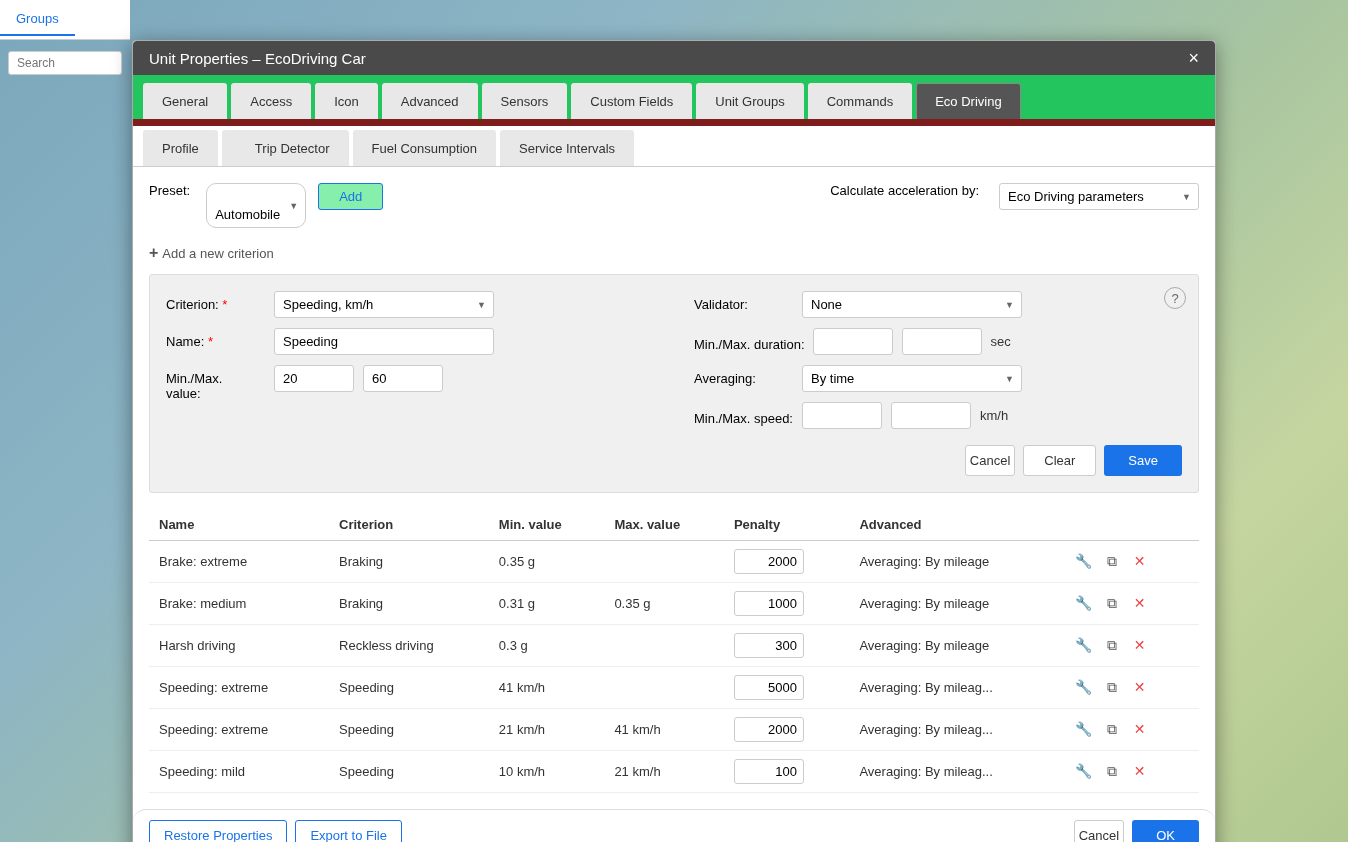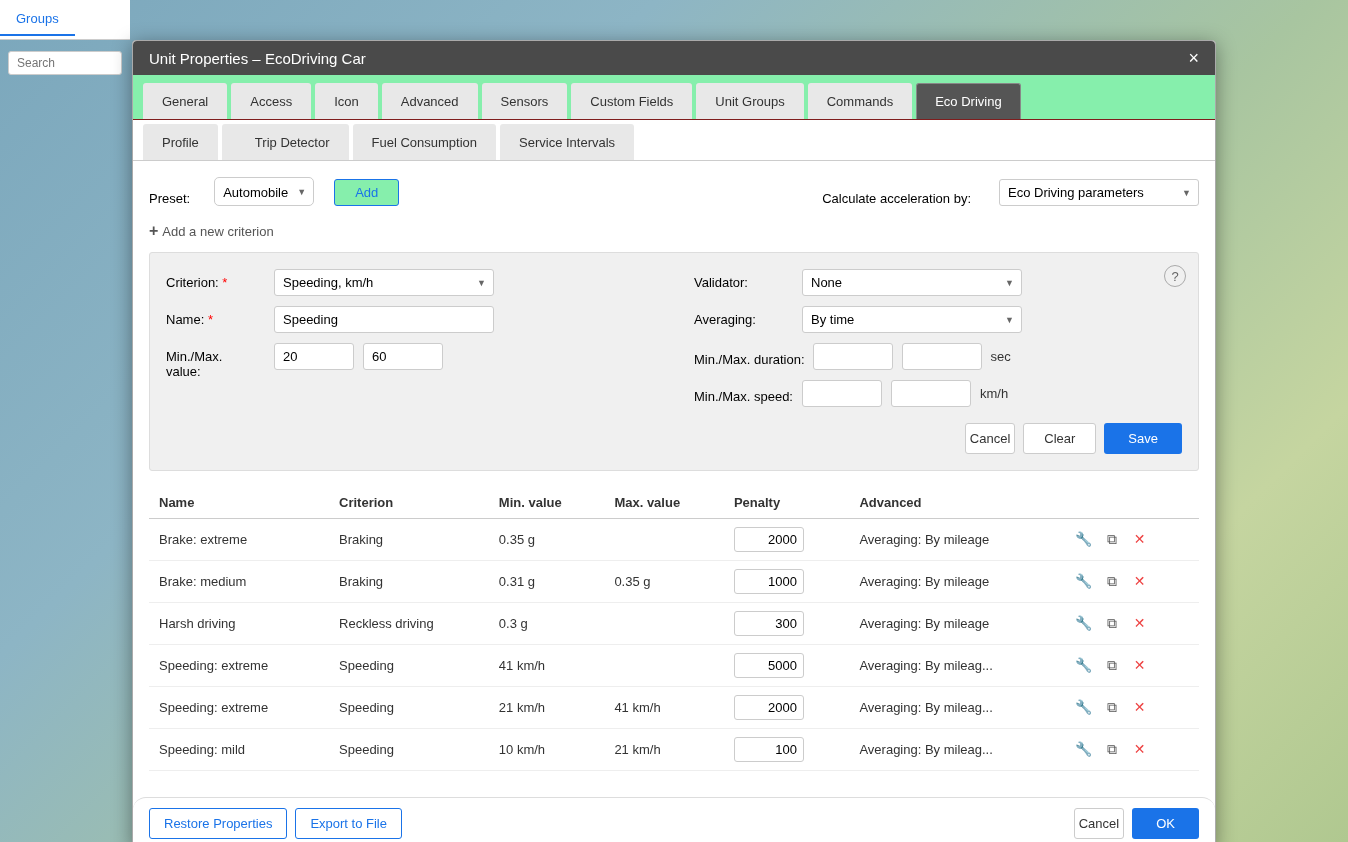--- a/index.html
+++ b/index.html
@@ -102,23 +102,23 @@
       color: #fff;
       font-size: 18px;
       cursor: pointer;
       line-height: 1;
     }
 
     
     .tabs-row {
       display: flex;
       flex-wrap: wrap;
-      border-bottom: 1px solid #7f1d1d;
+      border-bottom: 7px solid #7f1d1d;
       padding: 0 8px;
-      background: #86efac;
+      background: #22c55e;
     }
     .tab {
       padding: 10px 18px;
       cursor: pointer;
       border: 1px solid transparent;
       border-bottom: none;
       margin: 4px 2px 0 2px;
       background: #e8e8e8;
       border-radius: 3px 3px 0 0;
       font-size: 13px;
@@ -133,32 +133,32 @@
     
     .modal-body {
       padding: 16px;
       flex: 1;
       overflow-y: auto;
     }
 
     
     .preset-row {
       display: flex;
-      align-items: flex-end;
+      align-items: flex-start;
       margin-bottom: 16px;
-      gap: 20px;
+      gap: 12px;
     }
     .preset-label {
       font-size: 13px;
       margin-right: 4px;
     }
     .preset-select {
-      padding: 7px 24px 5px 8px;
+      padding: 23px 24px 5px 8px;
       border: 1px solid #ccc;
-      border-radius: 5px;
+      border-radius: 10px;
       font-size: 13px;
       background: #fff;
       cursor: pointer;
       appearance: none;
       -webkit-appearance: none;
       position: relative;
     }
     .select-wrapper {
       position: relative;
       display: inline-block;
@@ -545,37 +545,37 @@
             <div class="form-row" style="margin-bottom: 10px;">
               <span class="form-label">Validator:</span>
               <div class="select-wrapper">
                 <select class="form-select">
                   <option>None</option>
                   <option>Option1</option>
                 </select>
               </div>
             </div>
 
+            <div class="form-row" style="margin-bottom: 10px; align-items: center;">
+              <span class="form-label">Min./Max. duration:</span>
+              <div class="minmax-inputs">
+                <input class="form-input small" type="text" value="" style="">
+                <input class="form-input small" type="text" value="" style="">
+                <span class="unit-text">sec</span>
+              </div>
+            </div>
+
             <div class="form-row" style="margin-bottom: 10px;">
               <span class="form-label">Averaging:</span>
               <div class="select-wrapper">
                 <select class="form-select">
                   <option>By time</option>
                   <option>By mileage</option>
                   <option>By count</option>
                 </select>
-              </div>
-            </div>
-
-            <div class="form-row" style="margin-bottom: 10px; align-items: center;">
-              <span class="form-label">Min./Max. duration:</span>
-              <div class="minmax-inputs">
-                <input class="form-input small" type="text" value="" style="">
-                <input class="form-input small" type="text" value="" style="">
-                <span class="unit-text">sec</span>
               </div>
             </div>
 
             <div class="form-row" style="align-items: center;">
               <span class="form-label">Min./Max. speed:</span>
               <div class="minmax-inputs">
                 <input class="form-input small" type="text" value="" style="">
                 <input class="form-input small" type="text" value="" style="">
                 <span class="unit-text">km/h</span>
               </div>

